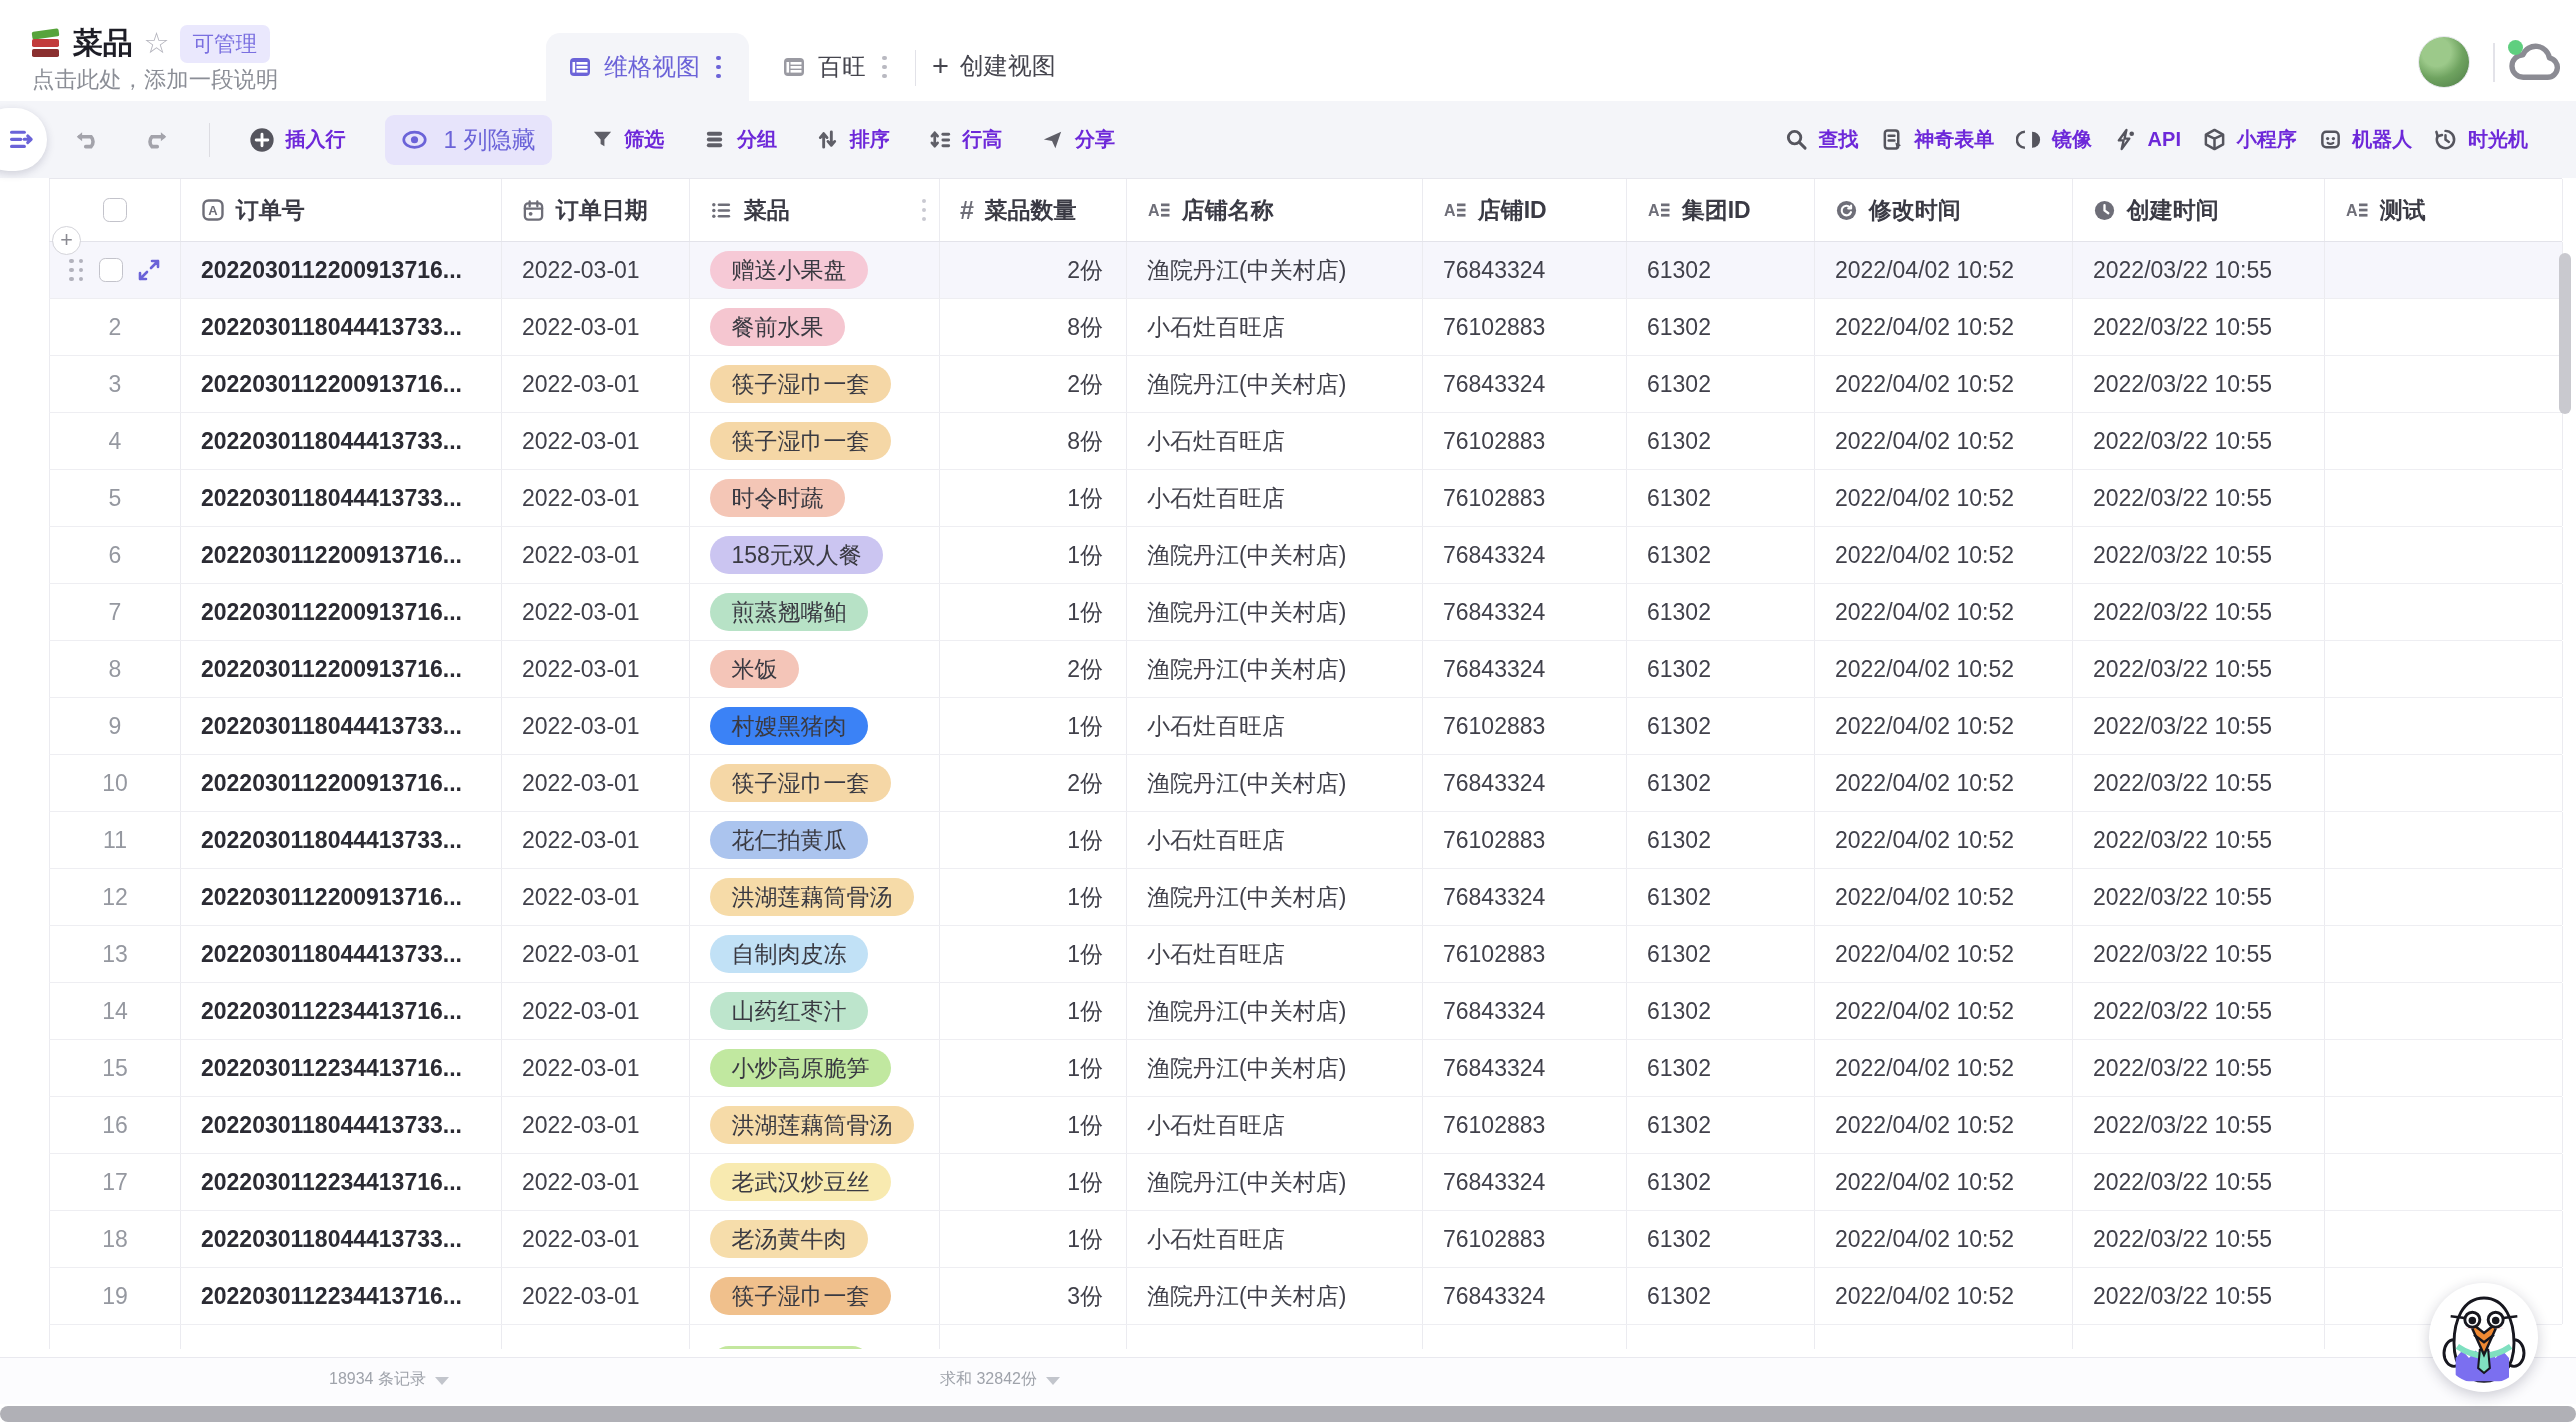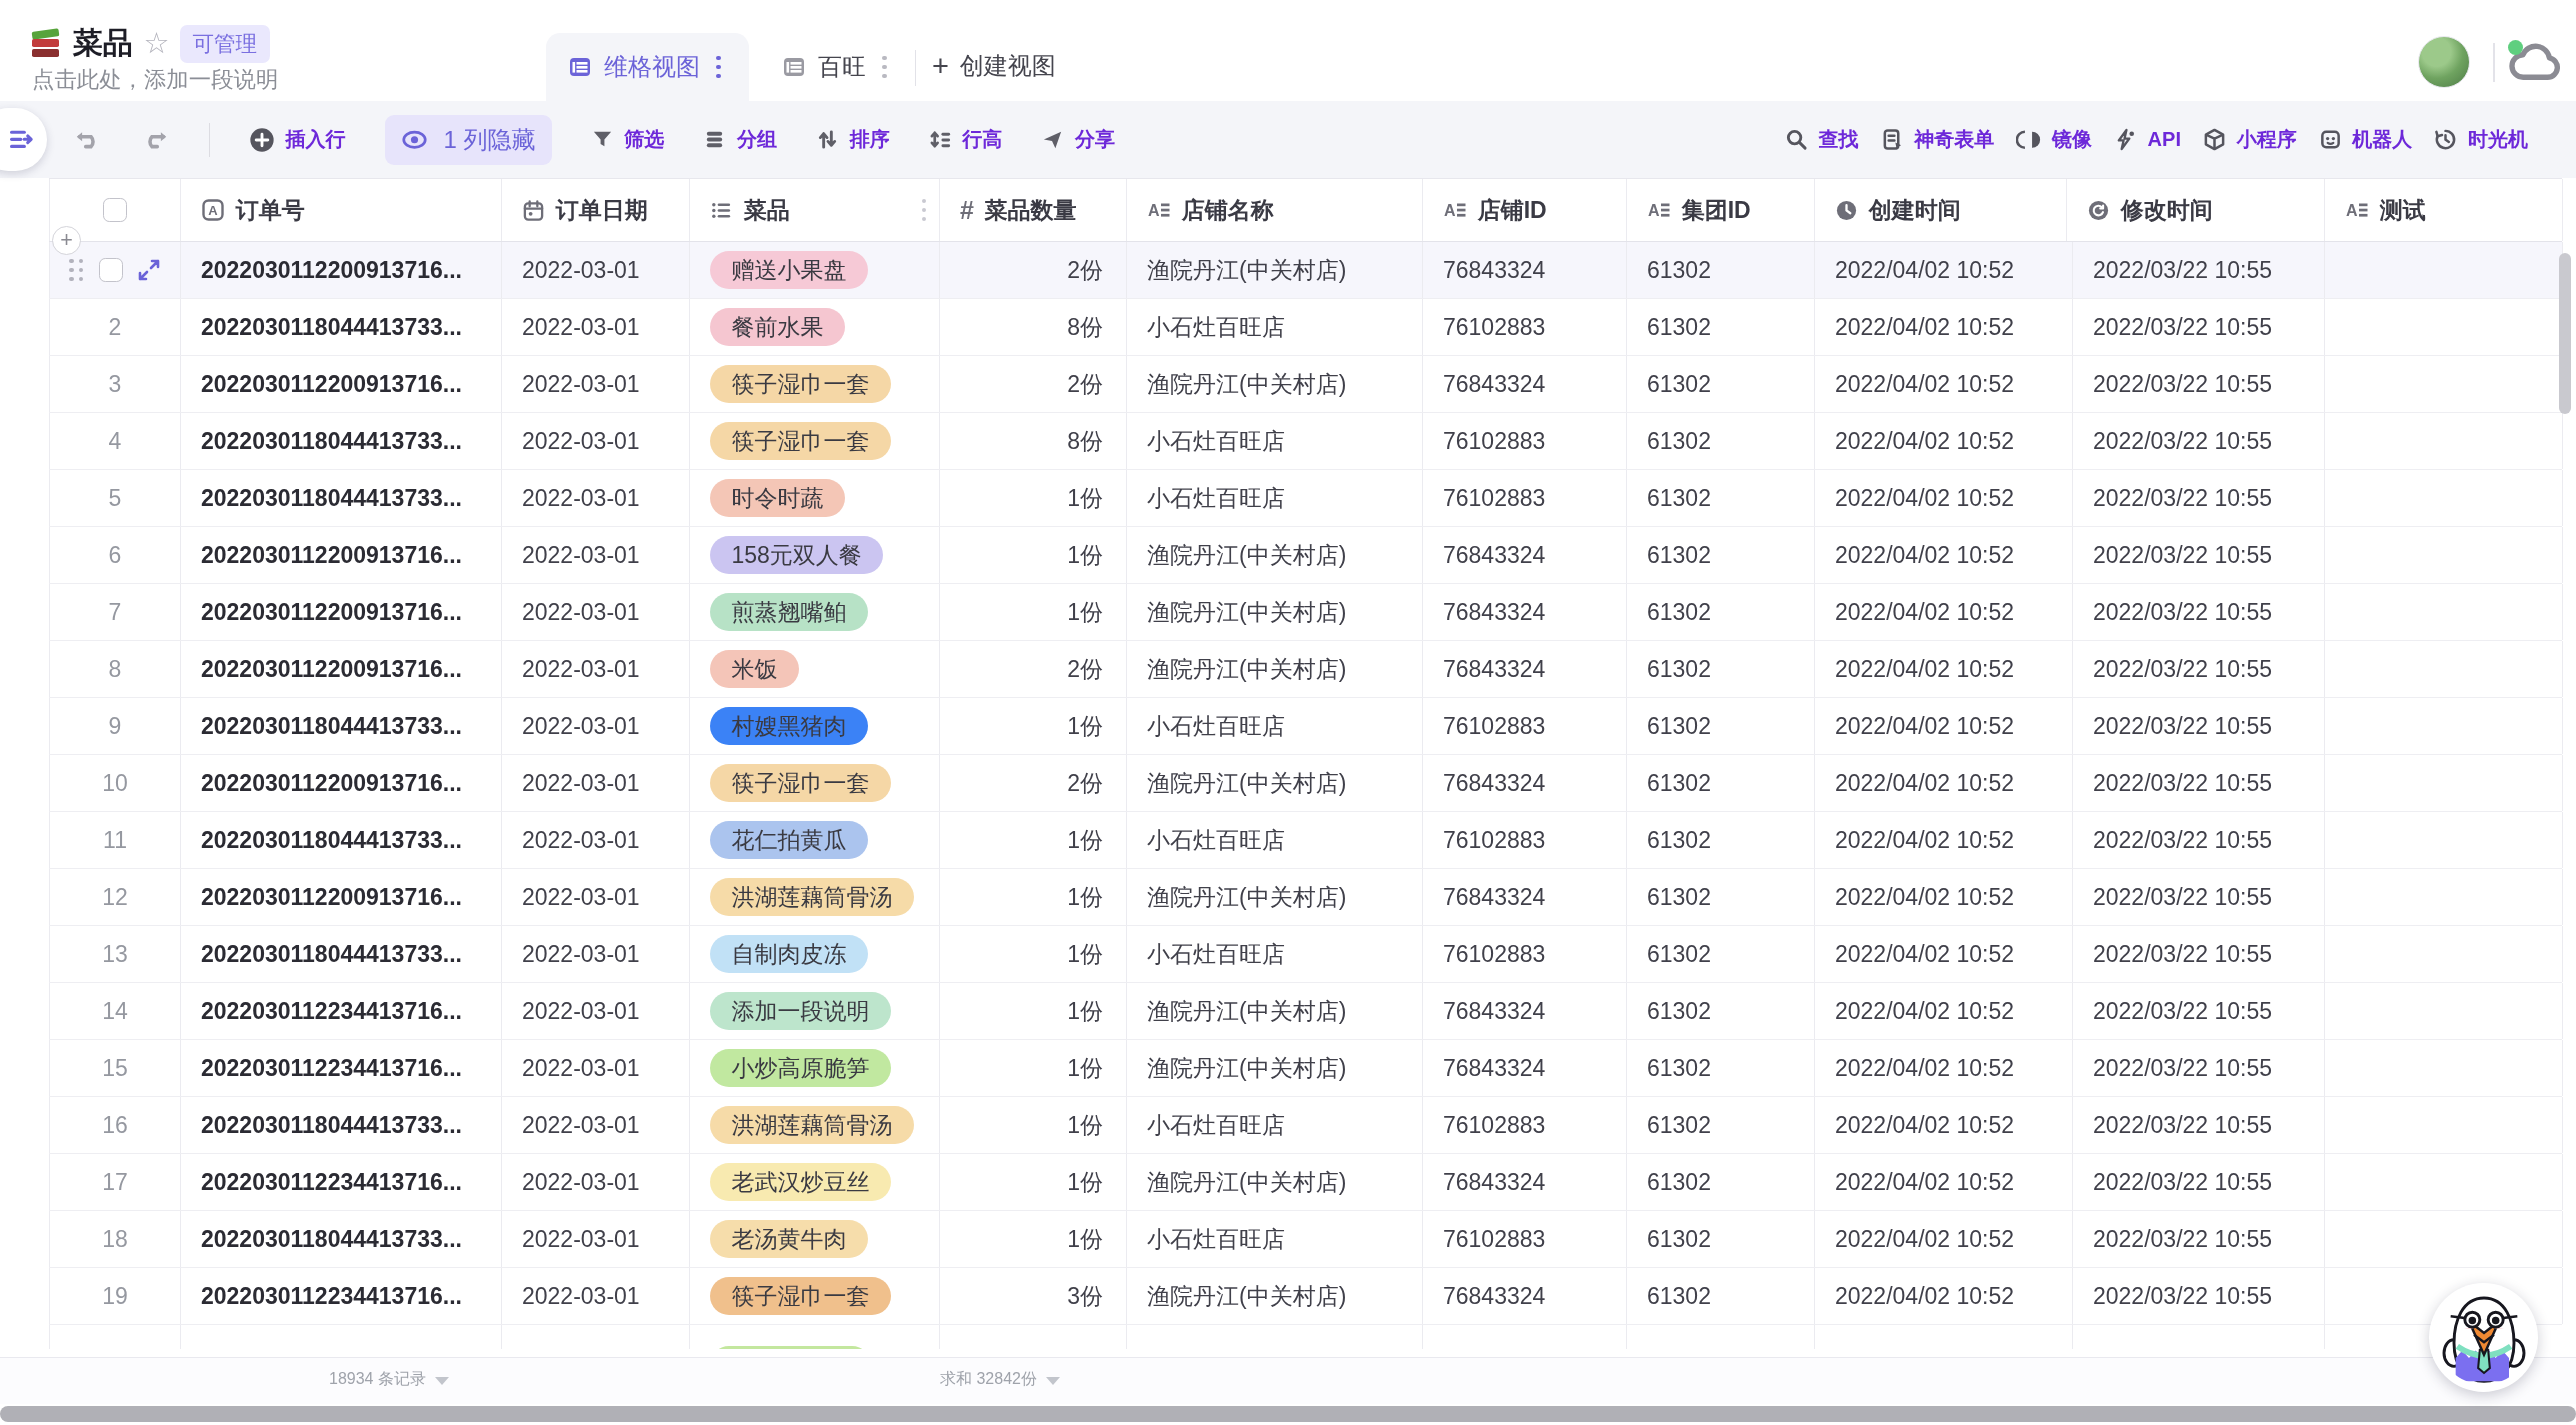--- a/index.html
+++ b/index.html
@@ -407,38 +407,38 @@
       <span class="icon">
           <svg width="24" height="24" viewBox="0 0 24 24" style="font-size:26px">
             <text x="1" y="18" font-size="16" font-weight="700" fill="#6e6e78">A</text>
             <rect x="14" y="5.5" width="8.5" height="2.7" fill="#6e6e78"></rect>
             <rect x="14" y="10.7" width="8.5" height="2.7" fill="#6e6e78"></rect>
             <rect x="14" y="15.9" width="8.5" height="2.7" fill="#6e6e78"></rect>
           </svg>
         </span>
       <span>集团ID</span>
     </div>
-    <div class="c col-created">
-      <span class="icon">
-          <svg width="23" height="23" viewBox="0 0 24 24">
-            <circle cx="12" cy="12" r="10" fill="#6e6e78"></circle>
-            <path d="M12 6.5 V12 l4 2.8" stroke="#fff" stroke-width="2.4" fill="none" stroke-linecap="round"></path>
-          </svg>
-        </span>
-      <span>创建时间</span>
-    </div>
     <div class="c col-modified">
       <span class="icon">
           <svg width="23" height="23" viewBox="0 0 24 24">
             <circle cx="12" cy="12" r="10" fill="#6e6e78"></circle>
             <path d="M15.5 8.5 a5 5 0 1 0 1.2 5.2" stroke="#fff" stroke-width="2.2" fill="none" stroke-linecap="round"></path>
             <path d="M16.8 6.8 v3 h-3" stroke="#fff" stroke-width="2.2" fill="none" stroke-linecap="round" stroke-linejoin="round"></path>
           </svg>
         </span>
       <span>修改时间</span>
+    </div>
+    <div class="c col-created">
+      <span class="icon">
+          <svg width="23" height="23" viewBox="0 0 24 24">
+            <circle cx="12" cy="12" r="10" fill="#6e6e78"></circle>
+            <path d="M12 6.5 V12 l4 2.8" stroke="#fff" stroke-width="2.4" fill="none" stroke-linecap="round"></path>
+          </svg>
+        </span>
+      <span>创建时间</span>
     </div>
     <div class="c col-test">
       <span class="icon">
           <svg width="24" height="24" viewBox="0 0 24 24" style="font-size:26px">
             <text x="1" y="18" font-size="16" font-weight="700" fill="#6e6e78">A</text>
             <rect x="14" y="5.5" width="8.5" height="2.7" fill="#6e6e78"></rect>
             <rect x="14" y="10.7" width="8.5" height="2.7" fill="#6e6e78"></rect>
             <rect x="14" y="15.9" width="8.5" height="2.7" fill="#6e6e78"></rect>
           </svg>
         </span>
@@ -738,21 +738,21 @@
   <div class="row">
     <div class="c col-num">
       <span class="rownum">14</span>
 
     </div>
     <div class="c col-order">
           <span class="order-text">2022030112234413716...</span>
         </div>
     <div class="c col-date">2022-03-01</div>
     <div class="c col-dish">
-          <span class="pill" style="background: rgb(189, 229, 204);">添加一段说明</span>
+          <span class="pill" style="background: rgb(189, 229, 204);">山药红枣汁</span>
         </div>
     <div class="c col-qty">1份</div>
     <div class="c col-store">渔院丹江(中关村店)</div>
     <div class="c col-storeid">76843324</div>
     <div class="c col-groupid">61302</div>
     <div class="c col-modified">2022/04/02 10:52</div>
     <div class="c col-created">2022/03/22 10:55</div>
     <div class="c col-test"></div>
   </div>
 

